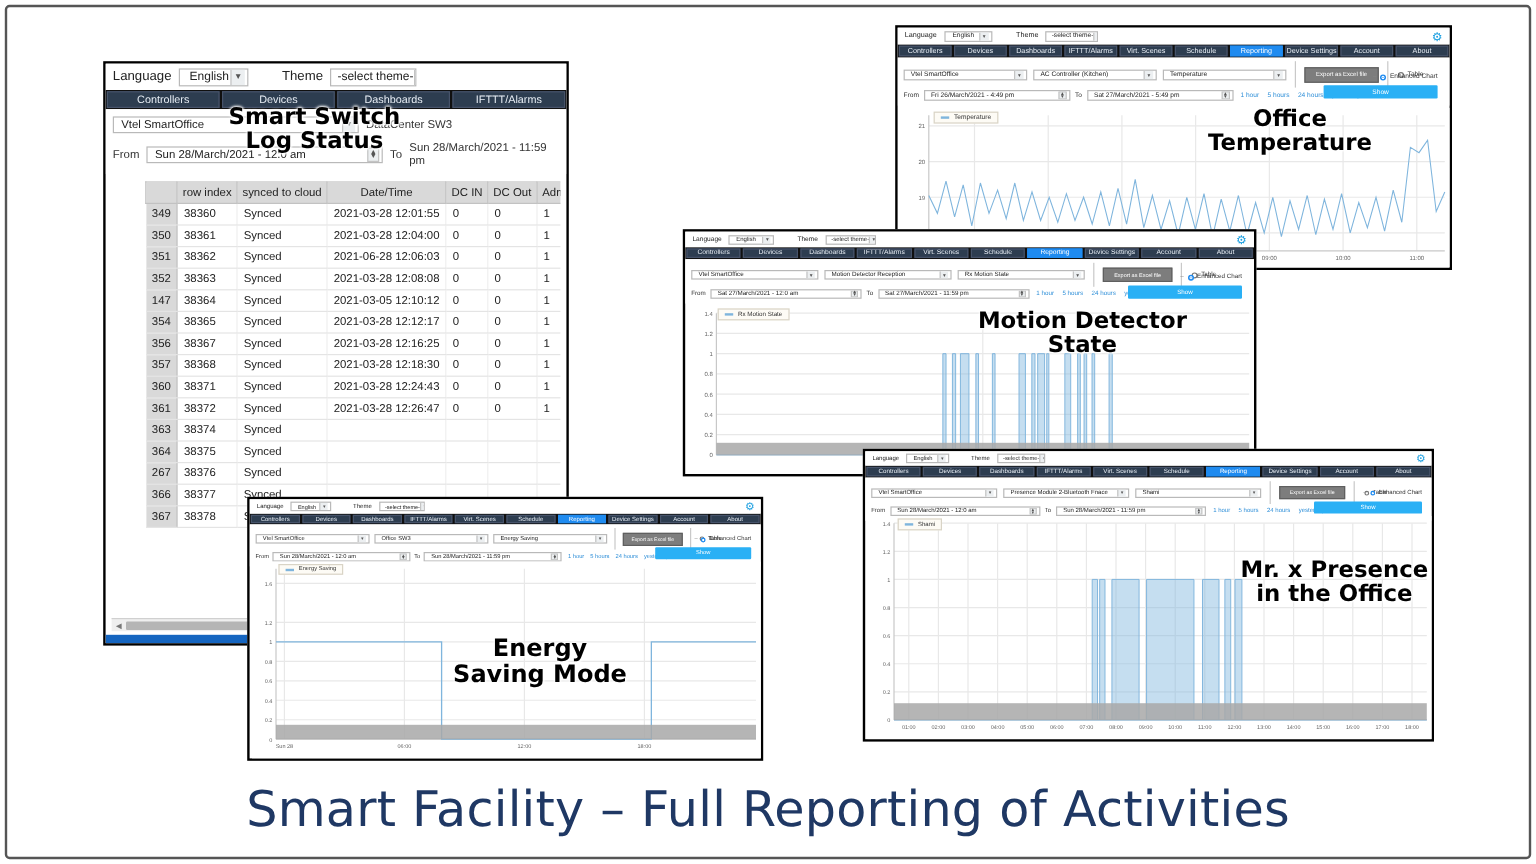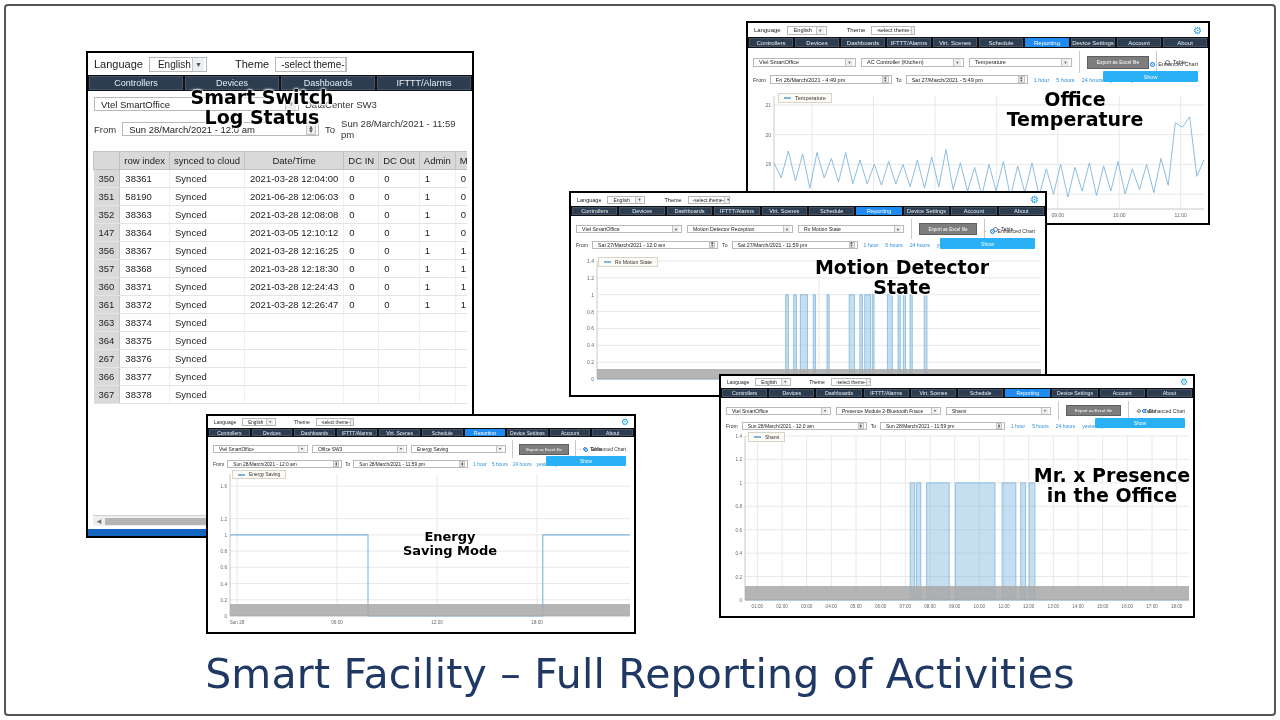--- a/index.html
+++ b/index.html
@@ -168,47 +168,57 @@
             <span>▲</span>
             <span>▼</span>
           </span>
       </div>
       <span class="flabel">To</span>
       <div style="color:#333;">Sun 28/March/2021 - 11:59 pm</div>
     </div>
   </div>
 
   <div class="tbl-scroll" style="position:absolute; left:5px; top:98px; right:5px; height:358px; overflow:hidden;">
-    <table class="logtbl" style="font-size:9.5px;">
+    <table class="logtbl" style="font-size:9.5px;margin-left:28px;">
       <thead>
         <tr>
           <th style="width:28px;"></th>
           <th>row index</th>
           <th>synced to cloud</th>
           <th>Date/Time</th>
           <th>DC IN</th>
           <th>DC Out</th>
           <th>Admin</th>
           <th>Middle Row</th>
         </tr>
       </thead>
       <tbody id="log-tbody">
           <tr>
+            <td class="idx">349</td>
+            <td>38360</td>
+            <td>Synced</td>
+            <td>2021-03-28 12:01:55</td>
+            <td>0</td>
+            <td>0</td>
+            <td>1</td>
+            <td>0</td>
+          </tr>
+          <tr>
             <td class="idx">350</td>
             <td>38361</td>
             <td>Synced</td>
             <td>2021-03-28 12:04:00</td>
             <td>0</td>
             <td>0</td>
             <td>1</td>
             <td>0</td>
           </tr>
           <tr>
             <td class="idx">351</td>
-            <td>58190</td>
+            <td>38362</td>
             <td>Synced</td>
             <td>2021-06-28 12:06:03</td>
             <td>0</td>
             <td>0</td>
             <td>1</td>
             <td>0</td>
           </tr>
           <tr>
             <td class="idx">352</td>
             <td>38363</td>
@@ -217,20 +227,30 @@
             <td>0</td>
             <td>0</td>
             <td>1</td>
             <td>0</td>
           </tr>
           <tr>
             <td class="idx">147</td>
             <td>38364</td>
             <td>Synced</td>
             <td>2021-03-05 12:10:12</td>
+            <td>0</td>
+            <td>0</td>
+            <td>1</td>
+            <td>0</td>
+          </tr>
+          <tr>
+            <td class="idx">354</td>
+            <td>38365</td>
+            <td>Synced</td>
+            <td>2021-03-28 12:12:17</td>
             <td>0</td>
             <td>0</td>
             <td>1</td>
             <td>0</td>
           </tr>
           <tr>
             <td class="idx">356</td>
             <td>38367</td>
             <td>Synced</td>
             <td>2021-03-28 12:16:25</td>
@@ -712,21 +732,21 @@
         <path d="M20 66.85714285714286 L158 66.85714285714286 L158 148 L332.8 148 L332.8 66.85714285714286 L420 66.85714285714286" fill="none" stroke="#7fb5dd" stroke-width="1.1"></path>
         <rect x="20" y="136" width="400" height="12" fill="#a8a8a8" fill-opacity=".85"></rect>
       </svg>
     <div class="legend-box" style="left:22px; top:2px; font-size:4.8px;">
       <span class="legend-dash" style="width:7px;"></span>
       <span>Energy Saving</span>
     </div>
   </div>
 </div>
 
-<div class="callout" style="left:370px; top:530px; width:160px; font-size:13px;">Energy
+<div class="callout" style="left:370px; top:530px; width:160px; font-size:20px;">Energy
 Saving Mode</div>
 
 <div class="win" style="left:719px; top:374px; width:476px; height:244px;">
 
   <div class="win-top" style="height:12px; font-size:5px;">
     <span class="lang-label">Language</span>
     <div class="sel" style="width:36px; height:8px; font-size:4.8px;">
       <span style="padding-left:3px;">English</span>
       <span class="caret" style="width:7px; font-size:3.5px;">▼</span>
     </div>

